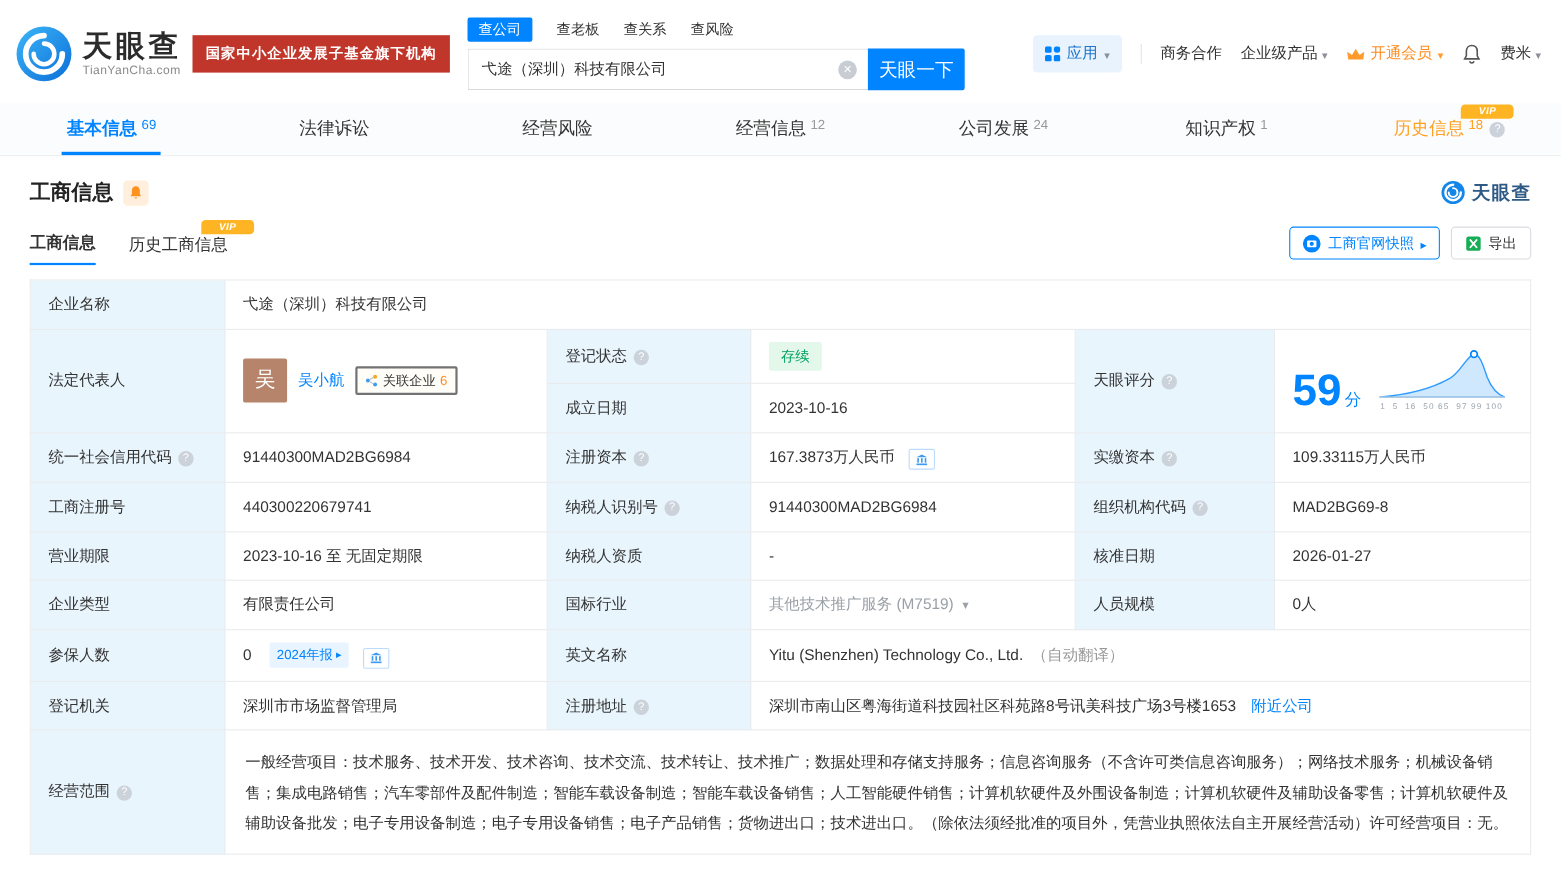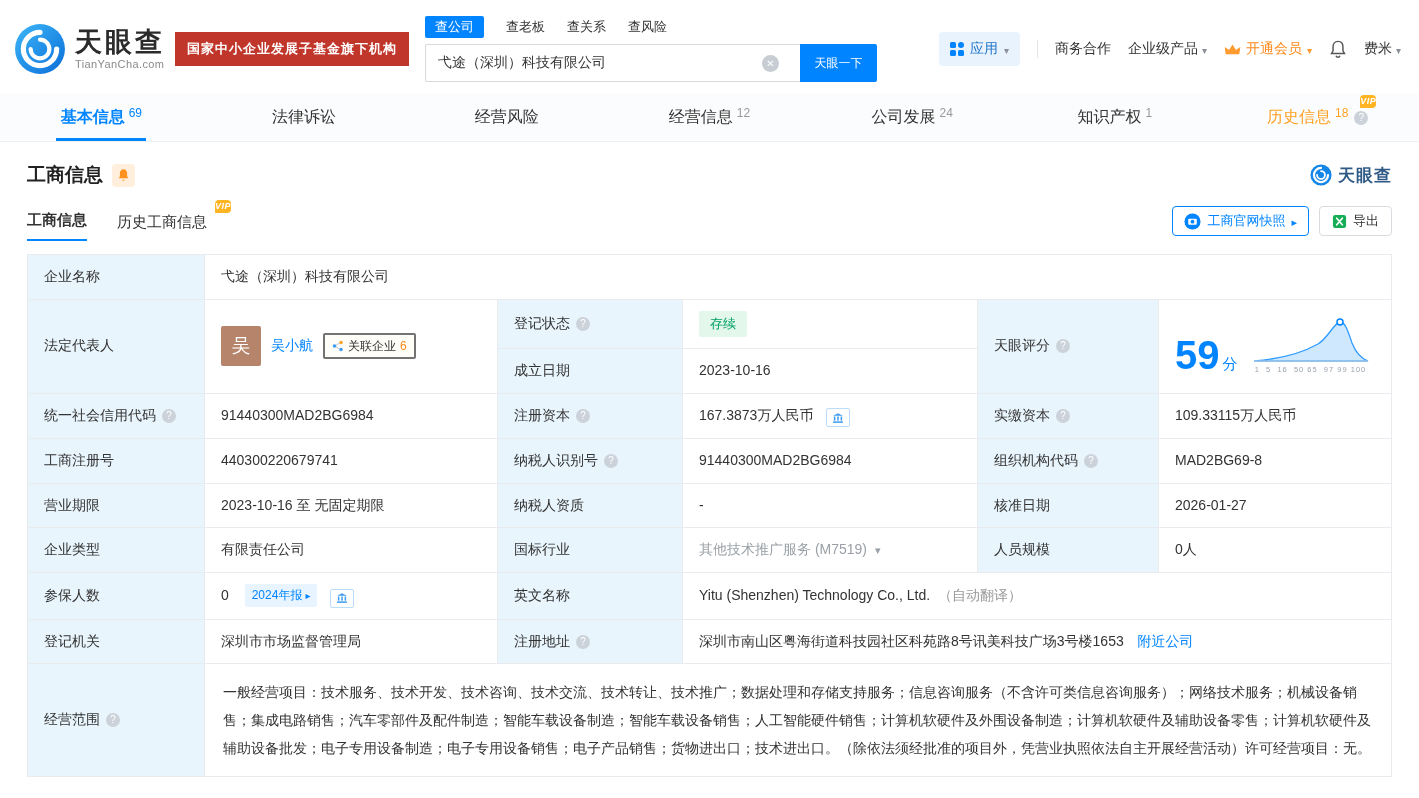--- a/index.html
+++ b/index.html
@@ -14,21 +14,21 @@
   .logo-domain { font-size:11px; color:#8a8a8a; letter-spacing:.4px; }
   .slogan { margin-left:10px; background:#c0362b; color:#fff; font-size:13px; font-weight:bold; text-align:center; padding:6px 12px; line-height:1.75; letter-spacing:1px; }
   .search-block { margin-left:16px; width:452px; }
   .search-tabs { display:flex; gap:22px; font-size:13px; align-items:center; margin-bottom:6px; }
   .stab { color:#333; cursor:pointer; }
   .stab.active { background:#0084ff; color:#fff; padding:2px 10px; border-radius:2px; }
   .search-box { display:flex; height:38px; position:relative; }
   .search-input { flex:1; border:1px solid #d9d9d9; border-right:none; padding:0 36px 0 12px; font-size:14px; color:#333; outline:none; font-family:inherit; border-radius:2px 0 0 2px; }
   .clear-icon { position:absolute; right:98px; top:11px; width:17px; height:17px; background:#c8ccd3; border-radius:50%; color:#fff; font-size:10px; line-height:17px; text-align:center; cursor:pointer; }
   .clear-icon::after { content:"✕"; }
-  .search-btn { width:77px; background:#0084ff; color:#fff; border:none; font-size:12px; cursor:pointer; font-family:inherit; border-radius:0 2px 2px 0; }
+  .search-btn { width:88px; background:#0084ff; color:#fff; border:none; font-size:17px; cursor:pointer; font-family:inherit; border-radius:0 2px 2px 0; }
   .top-right { margin-left:auto; display:flex; align-items:center; gap:17px; font-size:14px; white-space:nowrap; }
   .apps-chip { display:flex; align-items:center; gap:6px; background:#e9f3fe; border-radius:4px; padding:8px 11px; cursor:pointer; color:#1f74c9; }
   .grid-icon svg { width:14px; height:14px; display:block; }
   .caret::after { content:"▾"; font-size:10px; color:#8a8f99; }
   .vdiv { width:1px; height:18px; background:#e3e5e8; }
   .nav-link { display:flex; align-items:center; gap:4px; color:#333; cursor:pointer; }
   .vip-link { display:flex; align-items:center; gap:5px; color:#ff8b1f; cursor:pointer; }
   .vip-link .caret::after { color:#ff9a2e; }
   .crown-icon svg { width:17px; height:13px; display:block; }
   .bell-btn { cursor:pointer; display:flex; }
@@ -37,21 +37,21 @@
   
   .main-tabs { display:flex; height:48px; background:#fbfcfd; border-bottom:1px solid #edeff1; }
   .tab { flex:1; display:flex; align-items:center; justify-content:center; font-size:16px; color:#333; cursor:pointer; position:relative; }
   .tab-inner { position:relative; display:flex; align-items:center; }
   .tab-count { font-size:12px; color:#999; margin-left:4px; transform:translateY(-5px); display:inline-block; }
   .tab.active { color:#0084ff; font-weight:bold; }
   .tab.active .tab-count { color:#0084ff; font-weight:normal; }
   .tab.active::after { content:""; position:absolute; bottom:0; left:50%; transform:translateX(-50%); width:90px; height:3px; background:#0084ff; }
   .tab.orange { color:#ffa022; }
   .tab.orange .tab-count { color:#ffa022; }
-  .vip-tag { position:absolute; top:-12px; right:-8px; background:#ffb423; color:#fff; font-size:9px; font-style:italic; font-weight:bold; padding:0 0; border-radius:4px 4px 4px 0; letter-spacing:.5px; line-height:13px; }
+  .vip-tag { position:absolute; top:-12px; right:-8px; background:#ffb423; color:#fff; font-size:9px; font-style:italic; font-weight:bold; padding:0 16px; border-radius:4px 4px 4px 0; letter-spacing:.5px; line-height:13px; }
   .help-icon { display:inline-block; width:14px; height:14px; border-radius:50%; background:#ccd2da; color:#fff; font-size:10px; line-height:14px; text-align:center; margin-left:6px; vertical-align:1px; cursor:pointer; }
   .help-icon::after { content:"?"; }
 
   
   .section-header { display:flex; align-items:center; margin:20px 27px 0; }
   .section-title { font-size:19px; font-weight:bold; color:#222; }
   .bell-chip { margin-left:9px; width:23px; height:23px; background:#ffefdc; border-radius:4px; display:flex; align-items:center; justify-content:center; cursor:pointer; }
   .bell-chip svg { width:13px; height:14px; display:block; }
   .mini-logo { margin-left:auto; display:flex; align-items:center; gap:6px; }
   .mini-logo svg { width:22px; height:22px; display:block; }

